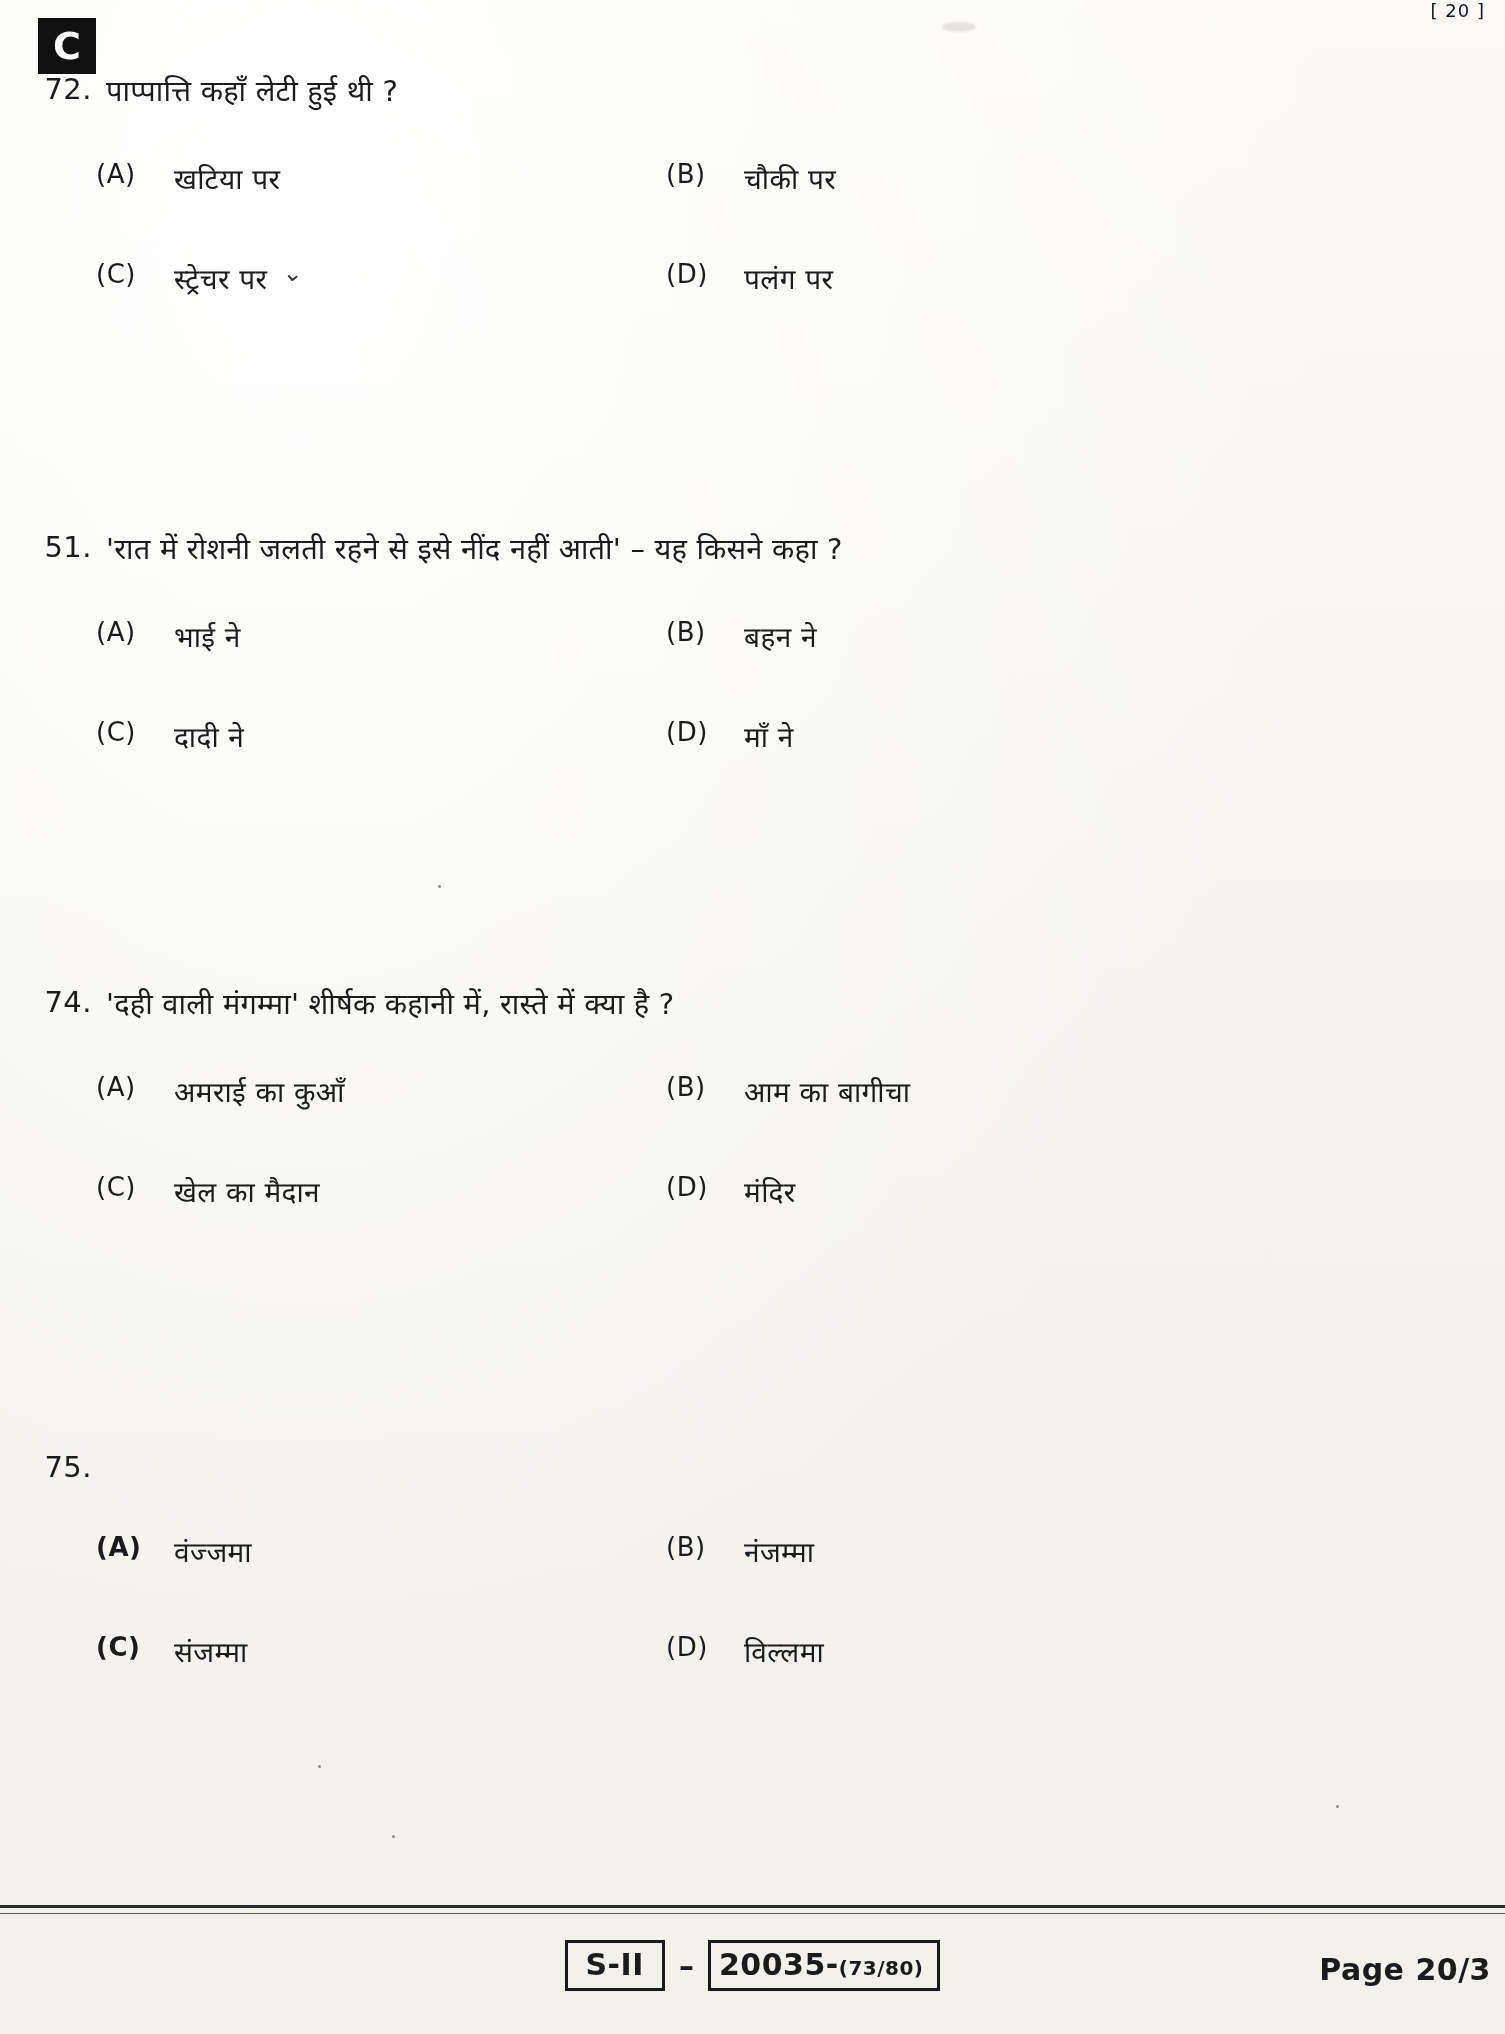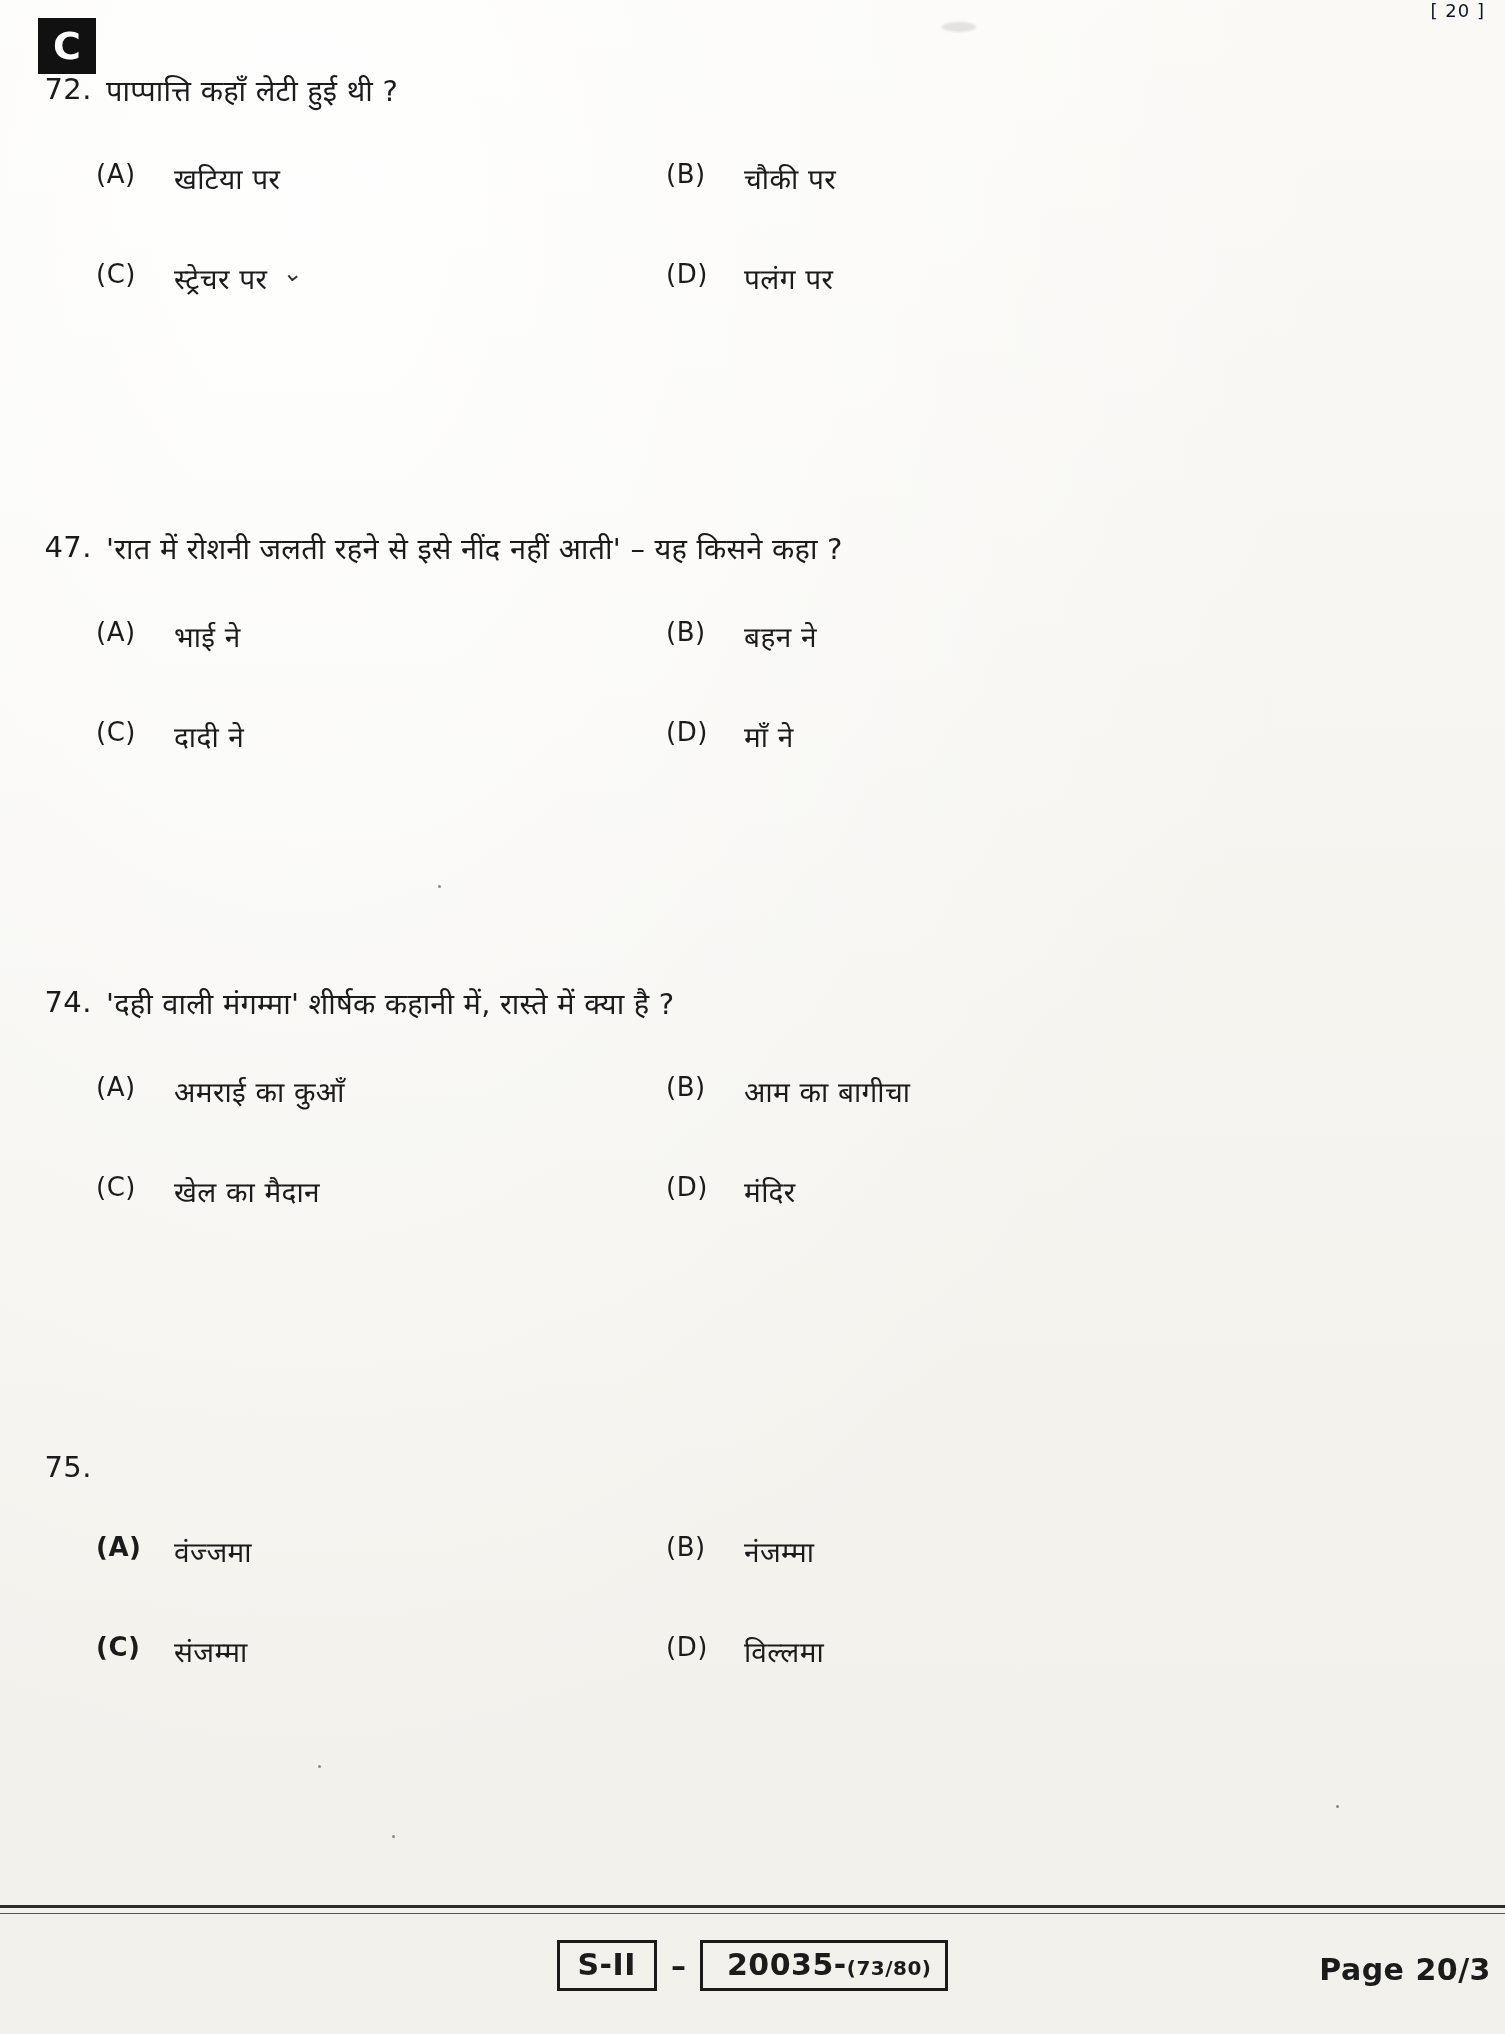--- a/index.html
+++ b/index.html
@@ -149,21 +149,21 @@
     font-size: 30px;
     letter-spacing: 0.5px;
     text-align: center;
   }
   .dash {
     font-size: 30px;
     font-weight: bold;
   }
   .code-box2 {
     border: 3px solid #1a1a1a;
-    padding: 4px 14px 6px 24px;
+    padding: 4px 14px 6px 8px;
     font-weight: bold;
     font-size: 30px;
     letter-spacing: 0.5px;
   }
   .code-sub {
     font-size: 20px;
     font-weight: bold;
   }
   .page-foot {
     position: absolute;
@@ -223,21 +223,21 @@
           <div class="opt right">
             <div class="opt-key">(D)</div>
             <div class="opt-val">पलंग पर</div>
           </div>
         </div>
       </div>
     </div>
 
     <div class="q-block" style="top:530px;">
       <div class="q-line">
-        <div class="q-num">47.</div>
+        <div class="q-num">51.</div>
         <div class="q-text">'रात में रोशनी जलती रहने से इसे नींद नहीं आती' – यह किसने कहा  ?</div>
       </div>
       <div class="opts">
         <div class="opt-row">
           <div class="opt left">
             <div class="opt-key">(A)</div>
             <div class="opt-val">भाई ने</div>
           </div>
           <div class="opt right">
             <div class="opt-key">(B)</div>

